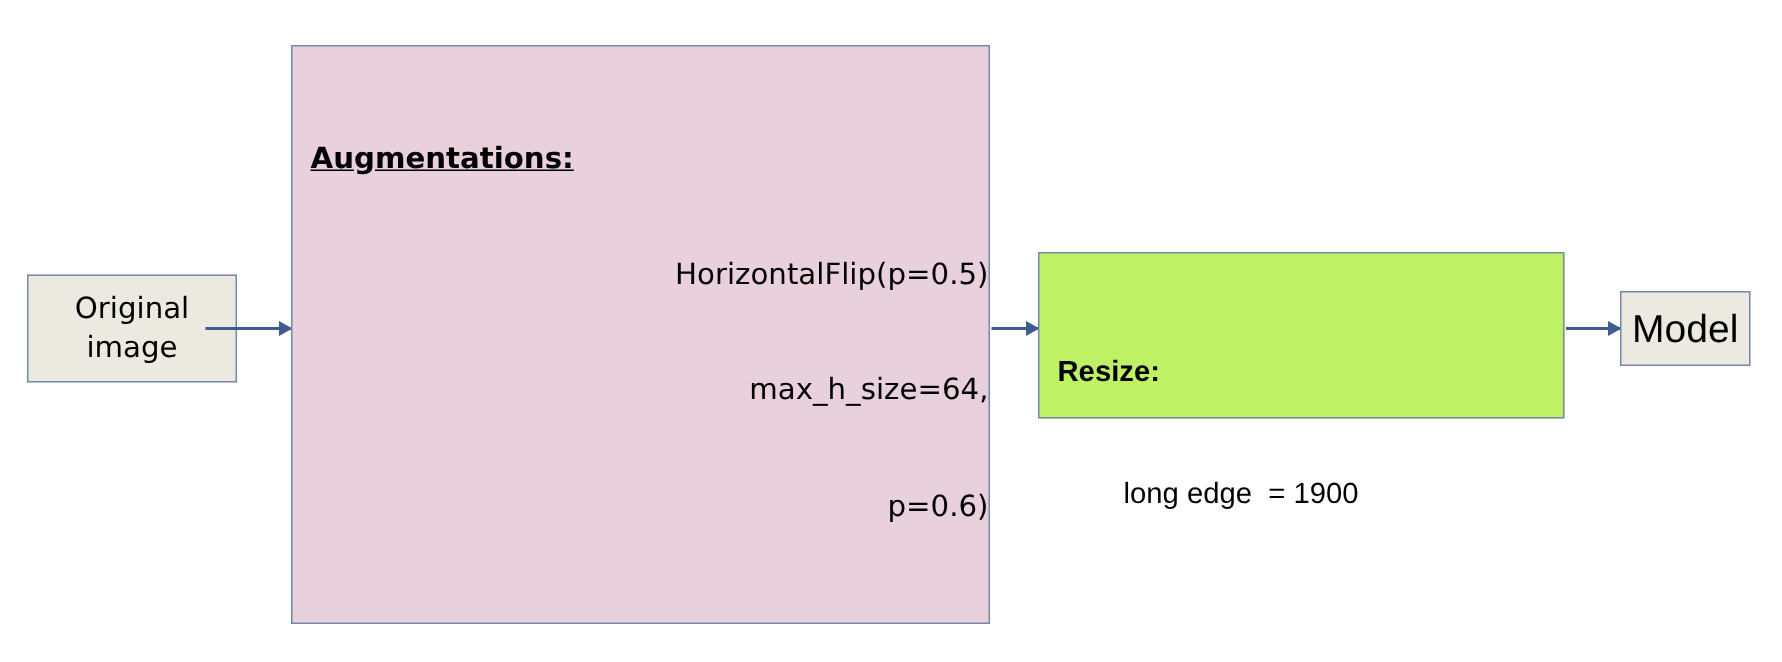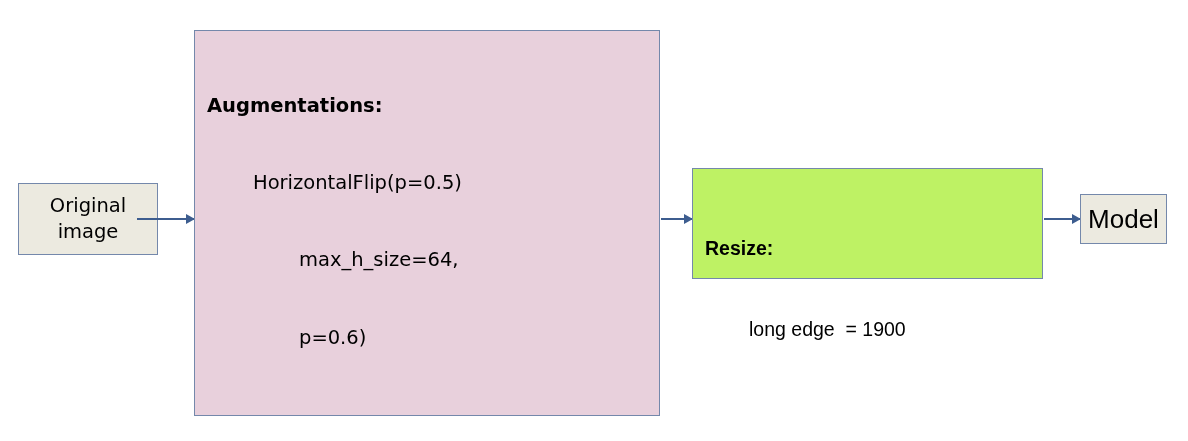--- a/index.html
+++ b/index.html
@@ -52,23 +52,25 @@
     height: 386px;
     background: #e8d0dc;
     padding: 10px 0 0 12px;
     font-size: 19.5px;
     line-height: 25.8px;
     font-family: "DejaVu Sans", sans-serif;
   }
   #box-augmentations .aug-title {
     font-weight: bold;
     display: block;
+    text-decoration: underline;
   }
   #box-augmentations .aug-line {
     display: block;
+    text-align: right;
   }
   .ind1 { padding-left: 46px; }
   .ind2 { padding-left: 92px; }
 
   
   #box-resize {
     left: 692px;
     top: 168px;
     width: 351px;
     height: 111px;

